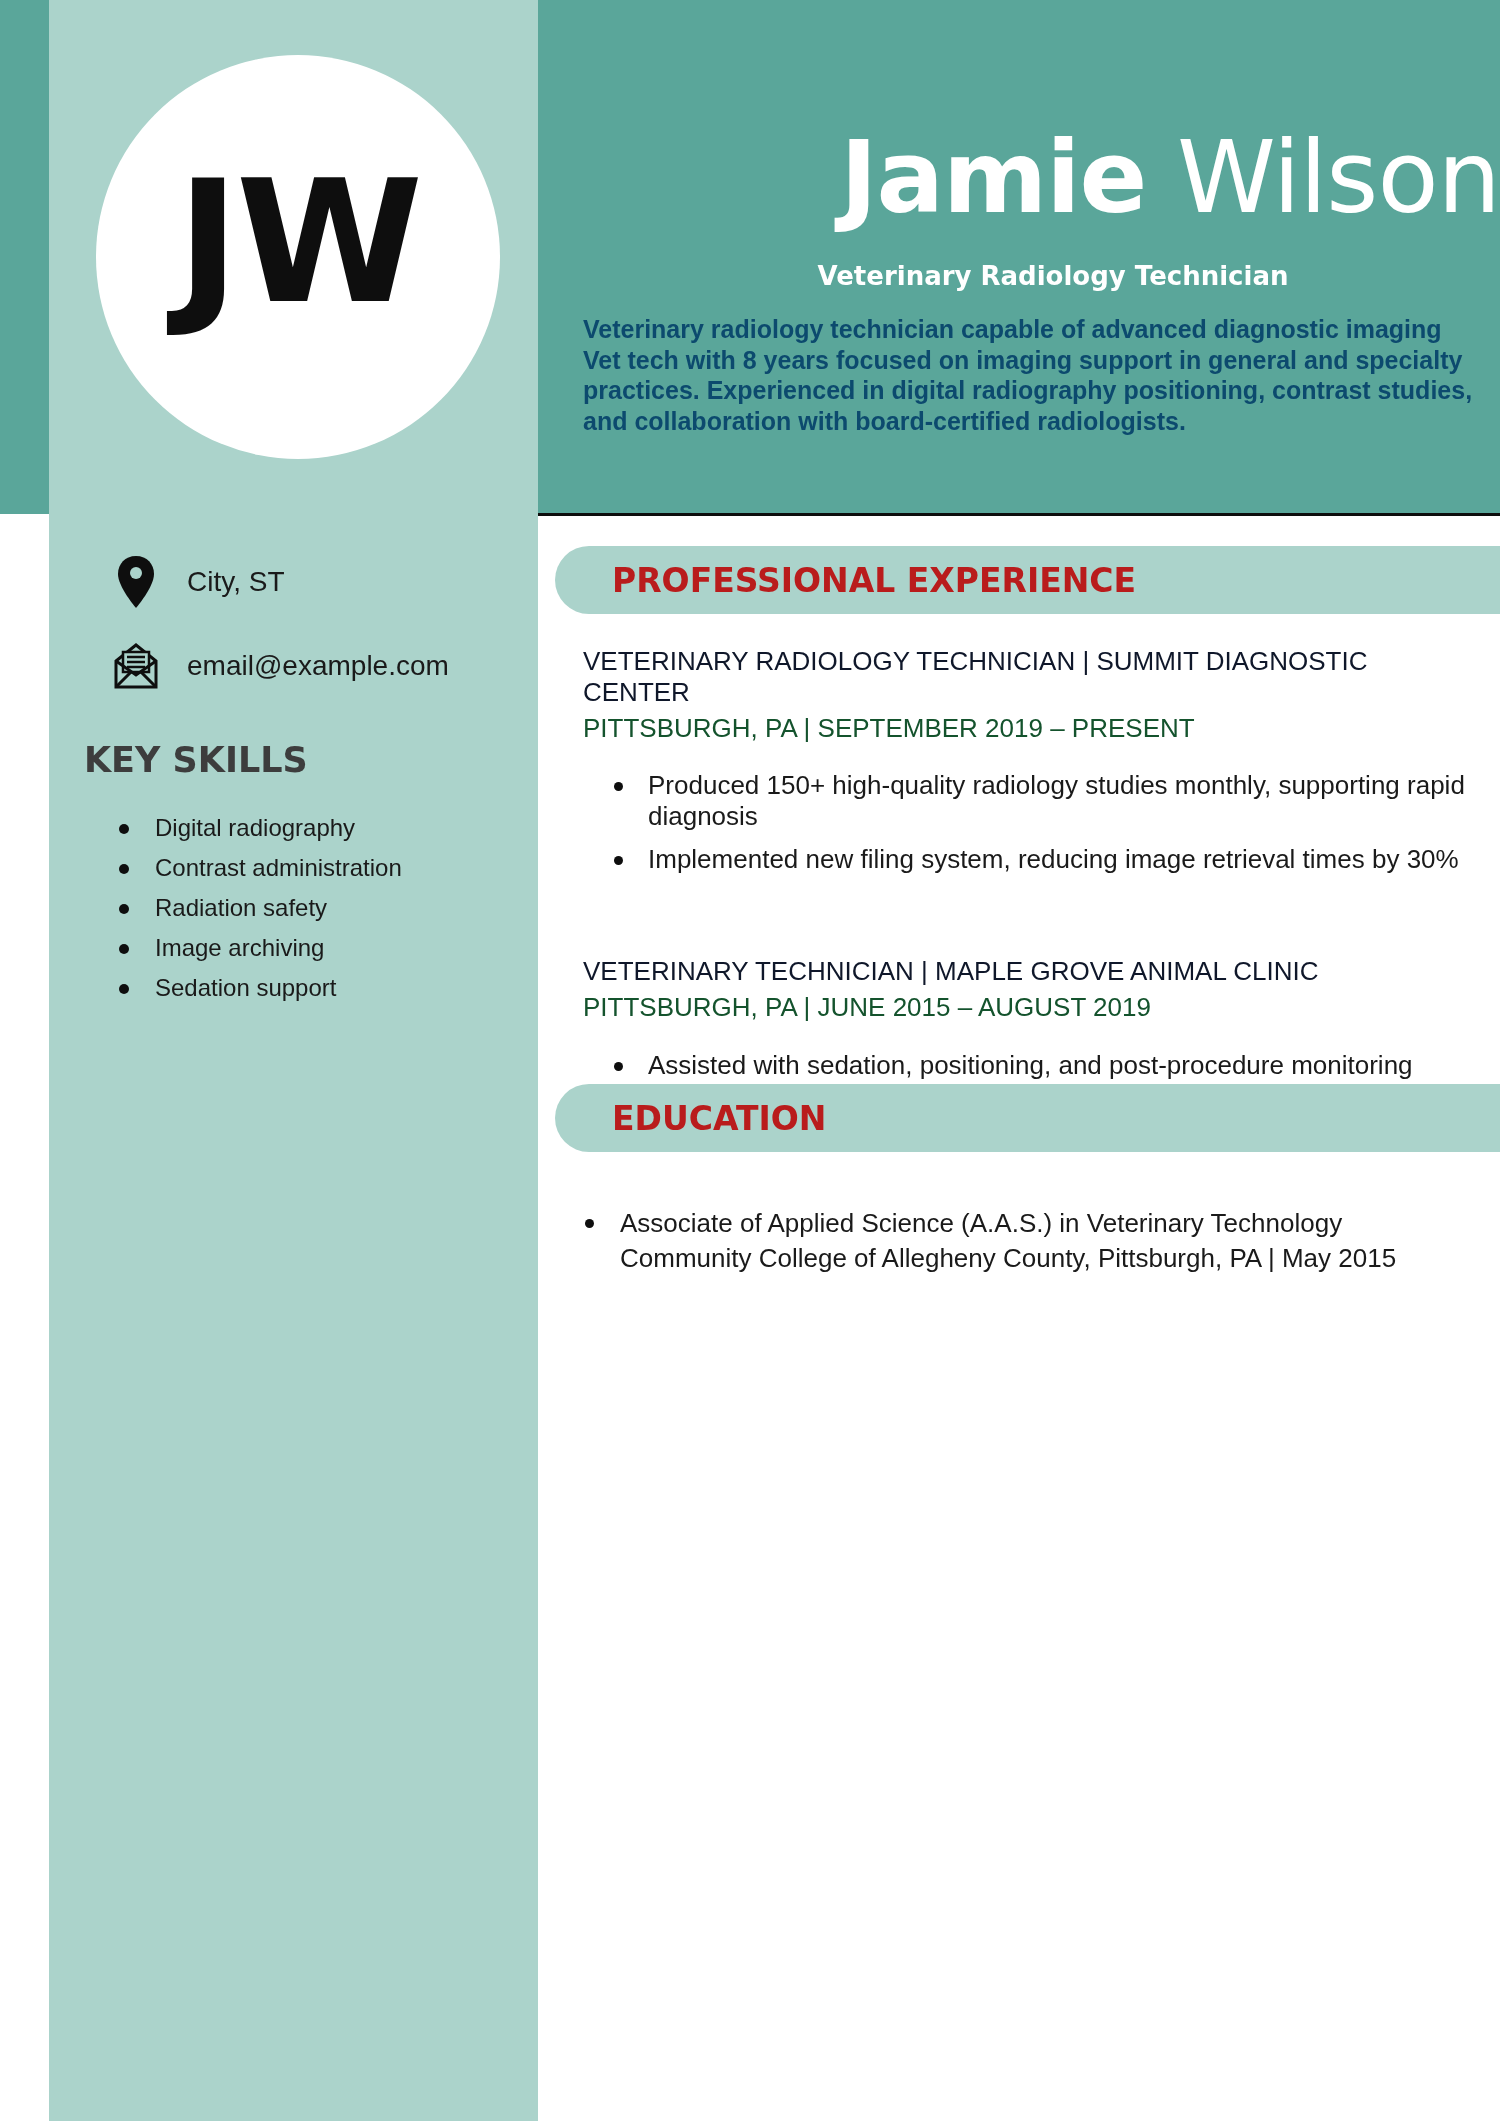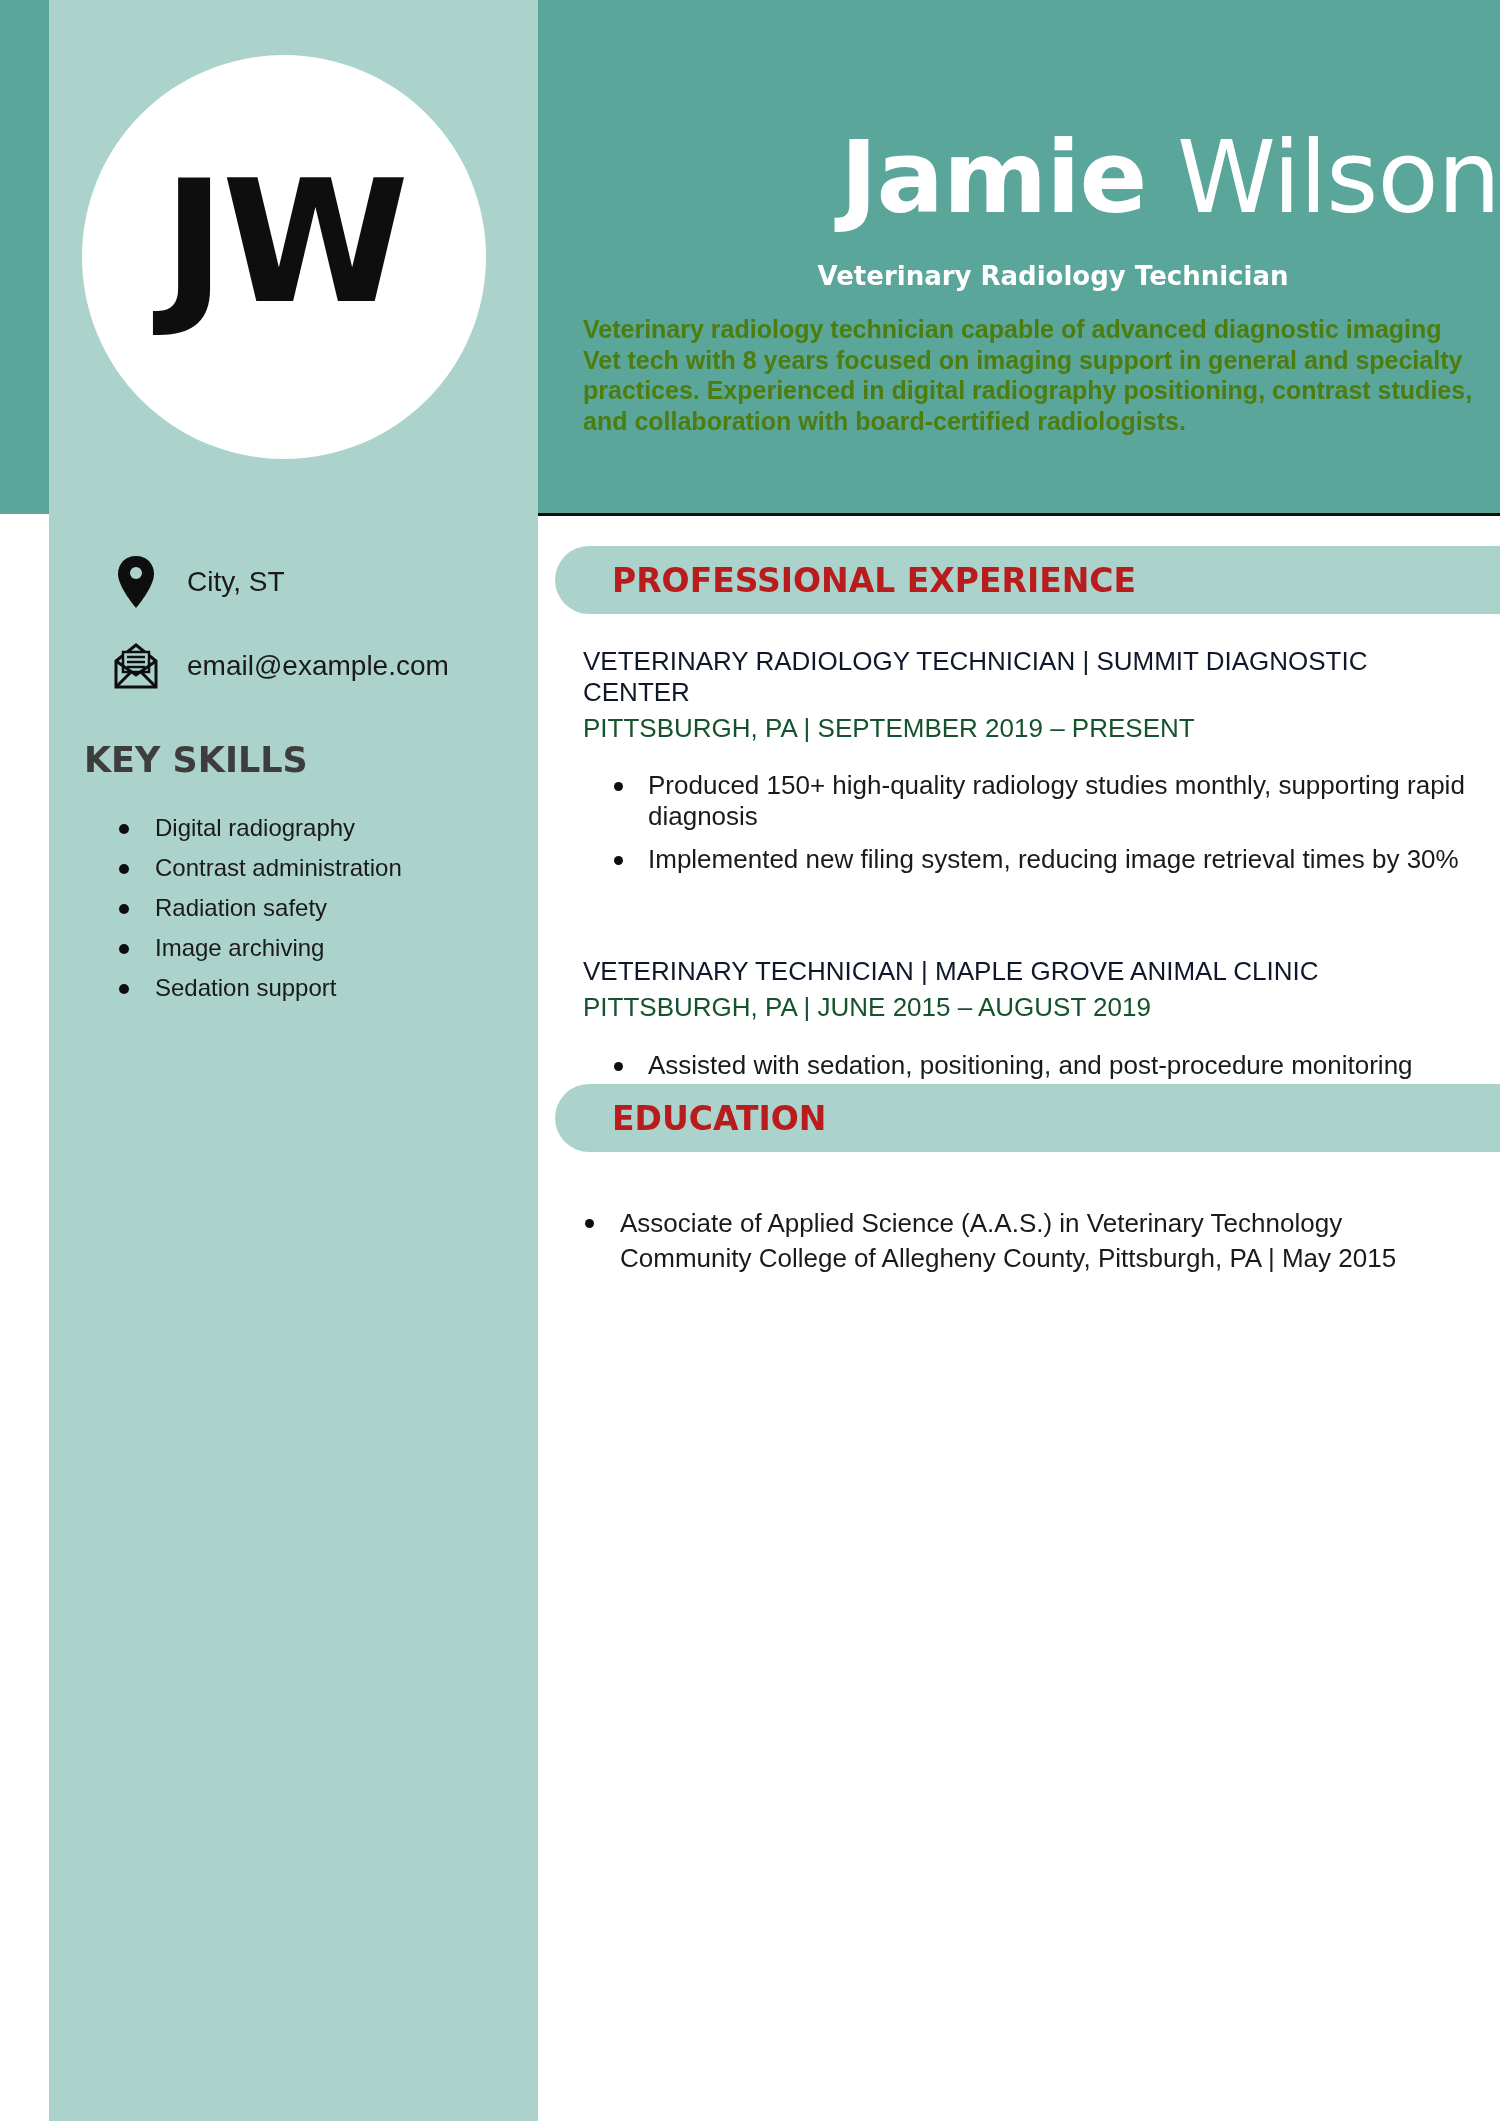--- a/index.html
+++ b/index.html
@@ -7,21 +7,21 @@
     width: 1500px; height: 2121px; position: relative; overflow: hidden;
     background: #ffffff;
     font-family: "Liberation Sans", sans-serif;
   }
   .left-strip { position: absolute; left: 0; top: 0; width: 49px; height: 514px; background: #5aa69a; }
   .header-band { position: absolute; left: 538px; top: 0; width: 962px; height: 514px; background: #5aa69a; }
   .header-rule { position: absolute; left: 538px; top: 513px; width: 962px; height: 3px; background: #0d0d0d; }
   .sidebar { position: absolute; left: 49px; top: 0; width: 489px; height: 2121px; background: #abd3cb; }
 
   .monogram {
-    position: absolute; left: 82px; top: 55px; width: 404px; height: 404px;
+    position: absolute; left: 96px; top: 55px; width: 404px; height: 404px;
     border-radius: 50%; background: #ffffff;
     display: flex; align-items: center; justify-content: center;
   }
   .monogram span {
     font-family: "DejaVu Sans", sans-serif; font-weight: bold;
     font-size: 170px; color: #0e0e0e; letter-spacing: -4px; margin-top: -30px;
   }
 
   .name {
     position: absolute; left: 538px; top: 118px; width: 962px; text-align: right;
@@ -29,21 +29,21 @@
     letter-spacing: -1px;
   }
   .name .first { font-weight: bold; }
   .name .last { font-weight: normal; }
   .title {
     position: absolute; left: 538px; top: 254px; width: 962px; text-align: center;
     color: #ffffff; font-family: "DejaVu Sans", sans-serif; font-weight: bold; font-size: 26px; line-height: 44px; padding-left: 34px;
   }
   .summary {
     position: absolute; left: 583px; top: 314px; width: 900px;
-    color: #4d7c0f; font-weight: bold; font-size: 25px; line-height: 30.5px;
+    color: #0c4a6e; font-weight: bold; font-size: 25px; line-height: 30.5px;
   }
 
   .contact-row { position: absolute; left: 110px; display: flex; align-items: center; }
   .contact-row .icon { width: 52px; height: 60px; display: flex; align-items: center; justify-content: center; }
   .contact-row .text { margin-left: 25px; font-size: 28px; color: #1a1a1a; }
 
   .skills-heading {
     position: absolute; left: 84px; top: 740px;
     font-family: "DejaVu Sans", sans-serif; font-weight: bold; font-size: 35px; color: #3d3d3d;
   }

